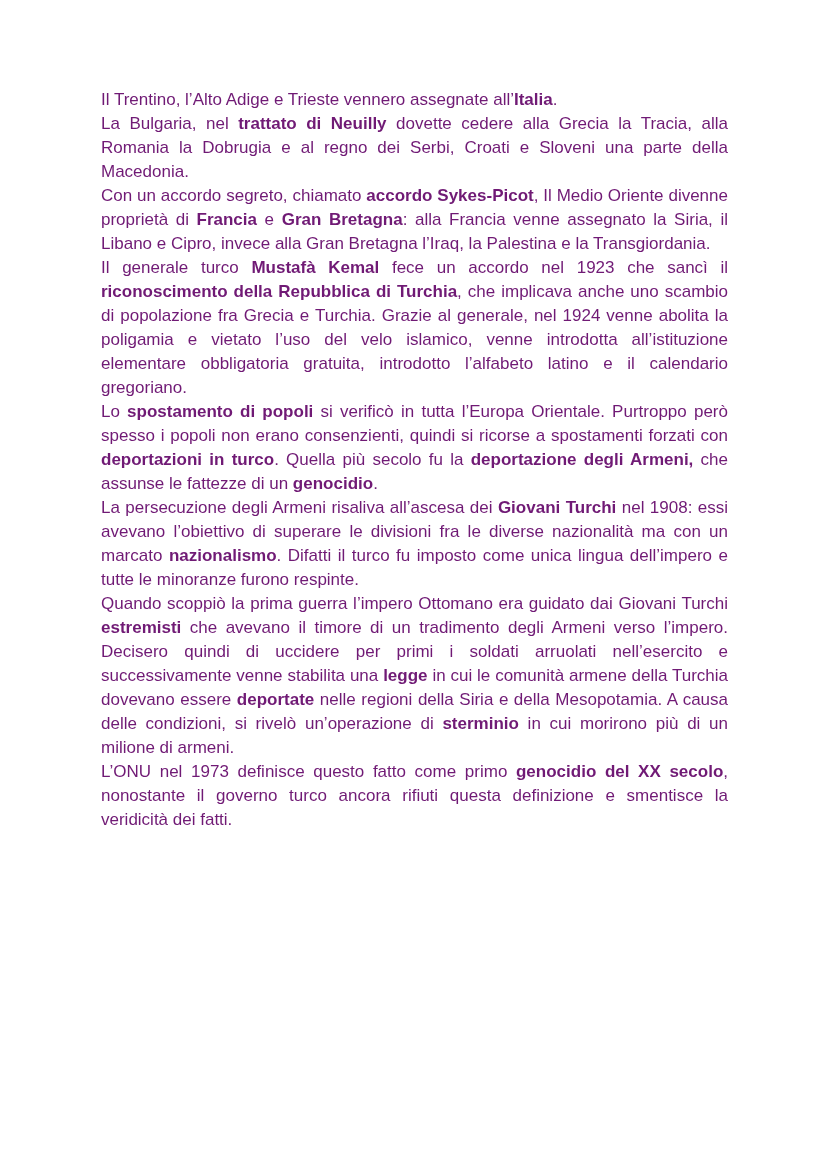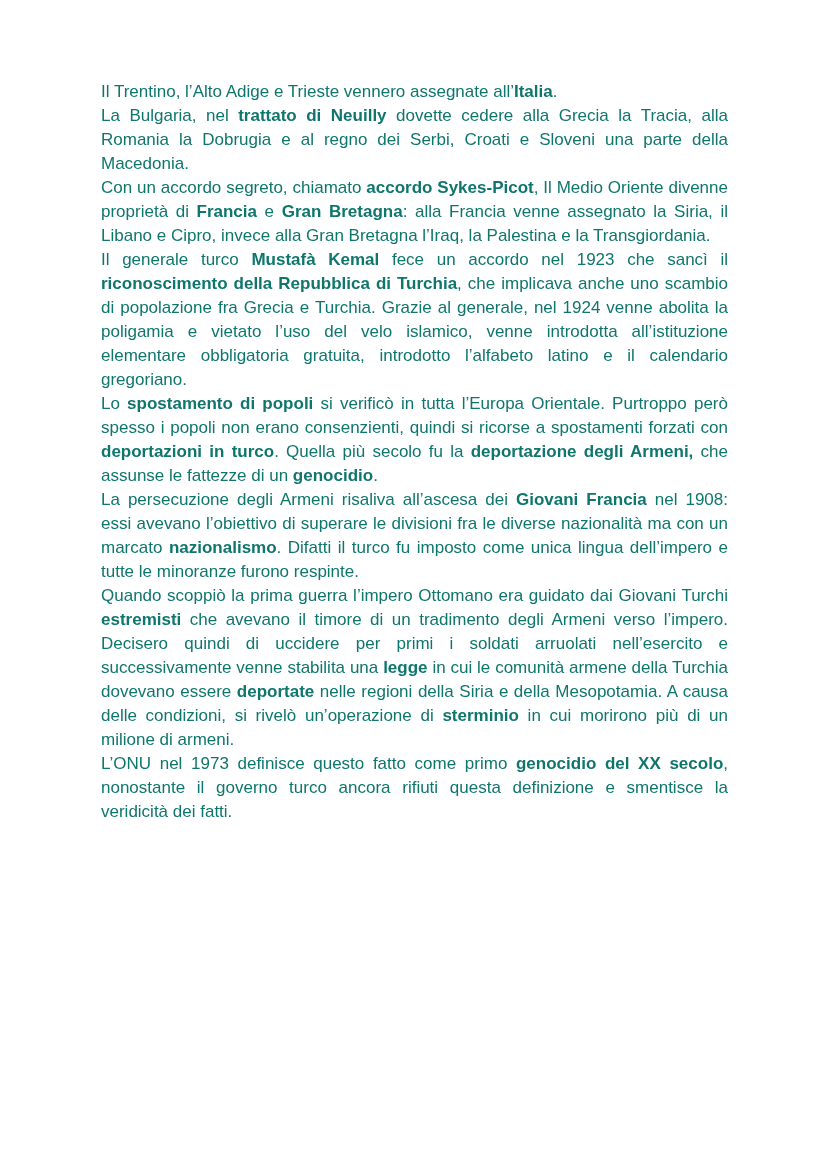--- a/index.html
+++ b/index.html
@@ -17,43 +17,43 @@
     position: absolute;
     left: 0;
     top: 0;
     width: 828px;
     height: 1169px;
     background: #ffffff;
   }
   .doc-body {
     position: absolute;
     left: 101px;
-    top: 80px;
+    top: 88px;
     width: 627px;
     font-family: "Liberation Sans", sans-serif;
     font-size: 17px;
     line-height: 24px;
-    color: #0f766e;
+    color: #701a75;
     text-align: justify;
   }
   .para {
     margin: 0;
     padding: 0;
   }
   .para b {
     font-weight: 700;
   }
 </style>
 </head>
 <body>
 
 <div class="page">
   <div class="doc-body">
       <p class="para"><span>Il Trentino, l’Alto Adige e Trieste vennero assegnate all’</span><b>Italia</b><span>.</span></p>
       <p class="para"><span>La Bulgaria, nel </span><b>trattato di Neuilly</b><span> dovette cedere alla Grecia la Tracia, alla Romania la Dobrugia e al regno dei Serbi, Croati e Sloveni una parte della Macedonia.</span></p>
       <p class="para"><span>Con un accordo segreto, chiamato </span><b>accordo Sykes-Picot</b><span>, Il Medio Oriente divenne proprietà di </span><b>Francia</b><span> e </span><b>Gran Bretagna</b><span>: alla Francia venne assegnato la Siria, il Libano e Cipro, invece alla Gran Bretagna l’Iraq, la Palestina e la Transgiordania.</span></p>
       <p class="para"><span>Il generale turco </span><b>Mustafà Kemal</b><span> fece un accordo nel 1923 che sancì il </span><b>riconoscimento della Repubblica di Turchia</b><span>, che implicava anche uno scambio di popolazione fra Grecia e Turchia. Grazie al generale, nel 1924 venne abolita la poligamia e vietato l’uso del velo islamico, venne introdotta all’istituzione elementare obbligatoria gratuita, introdotto l’alfabeto latino e il calendario gregoriano.</span></p>
       <p class="para"><span>Lo </span><b>spostamento di popoli</b><span> si verificò in tutta l’Europa Orientale. Purtroppo però spesso i popoli non erano consenzienti, quindi si ricorse a spostamenti forzati con </span><b>deportazioni in turco</b><span>. Quella più secolo fu la </span><b>deportazione degli Armeni,</b><span> che assunse le fattezze di un </span><b>genocidio</b><span>.</span></p>
-      <p class="para"><span>La persecuzione degli Armeni risaliva all’ascesa dei </span><b>Giovani Francia</b><span> nel 1908: essi avevano l’obiettivo di superare le divisioni fra le diverse nazionalità ma con un marcato </span><b>nazionalismo</b><span>. Difatti il turco fu imposto come unica lingua dell’impero e tutte le minoranze furono respinte.</span></p>
+      <p class="para"><span>La persecuzione degli Armeni risaliva all’ascesa dei </span><b>Giovani Turchi</b><span> nel 1908: essi avevano l’obiettivo di superare le divisioni fra le diverse nazionalità ma con un marcato </span><b>nazionalismo</b><span>. Difatti il turco fu imposto come unica lingua dell’impero e tutte le minoranze furono respinte.</span></p>
       <p class="para"><span>Quando scoppiò la prima guerra l’impero Ottomano era guidato dai Giovani Turchi </span><b>estremisti</b><span> che avevano il timore di un tradimento degli Armeni verso l’impero. Decisero quindi di uccidere per primi i soldati arruolati nell’esercito e successivamente venne stabilita una </span><b>legge</b><span> in cui le comunità armene della Turchia dovevano essere </span><b>deportate</b><span> nelle regioni della Siria e della Mesopotamia. A causa delle condizioni, si rivelò un’operazione di </span><b>sterminio</b><span> in cui morirono più di un milione di armeni.</span></p>
       <p class="para"><span>L’ONU nel 1973 definisce questo fatto come primo </span><b>genocidio del XX secolo</b><span>, nonostante il governo turco ancora rifiuti questa definizione e smentisce la veridicità dei fatti.</span></p>
     </div>
 </div>
 
 </body></html>

